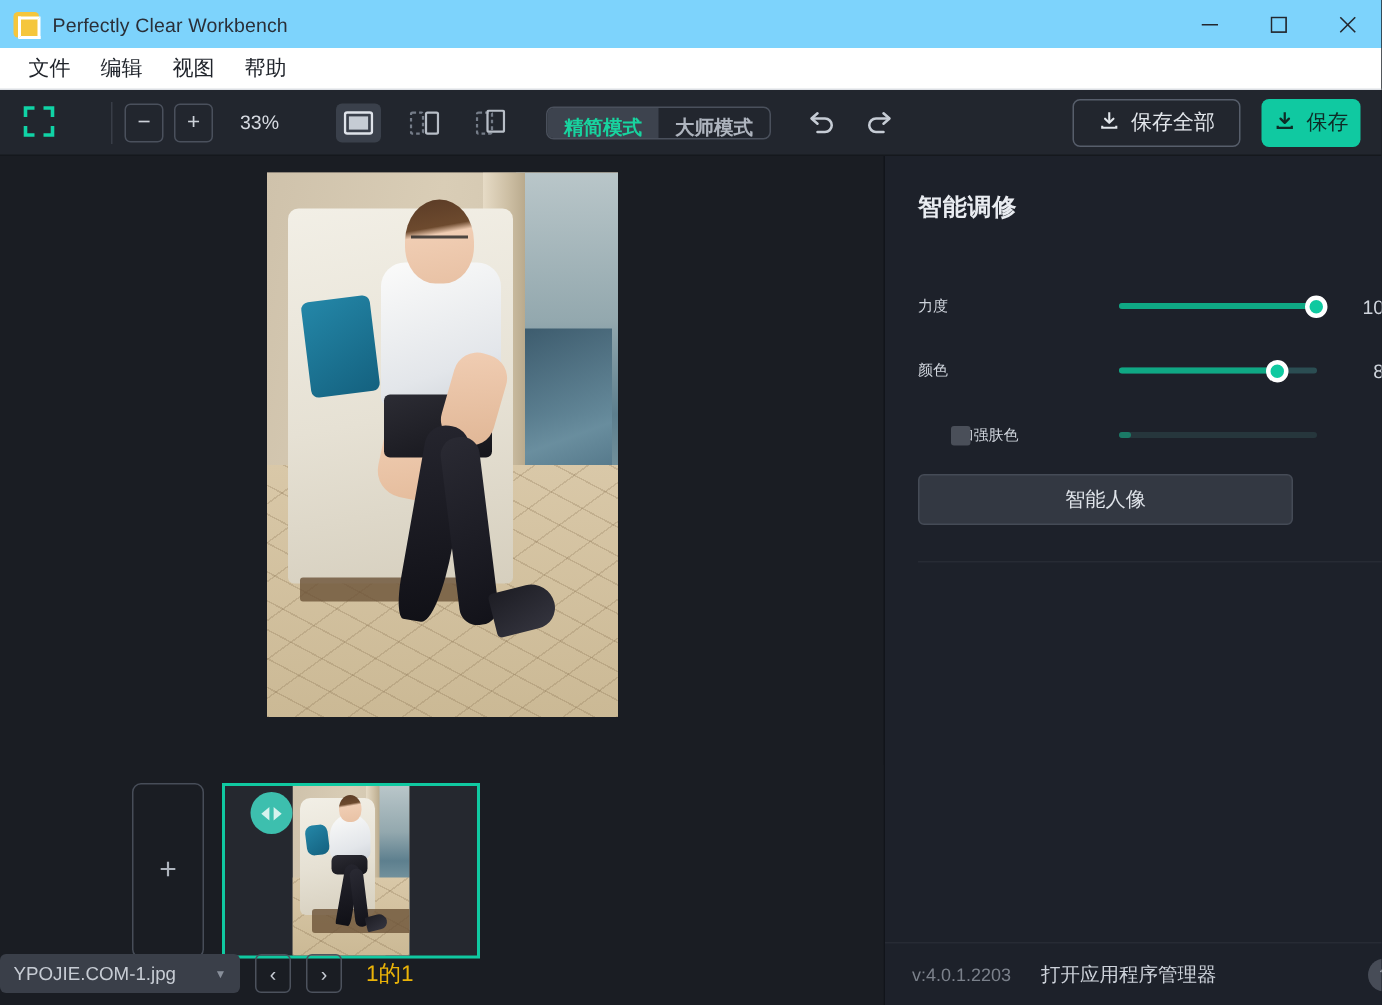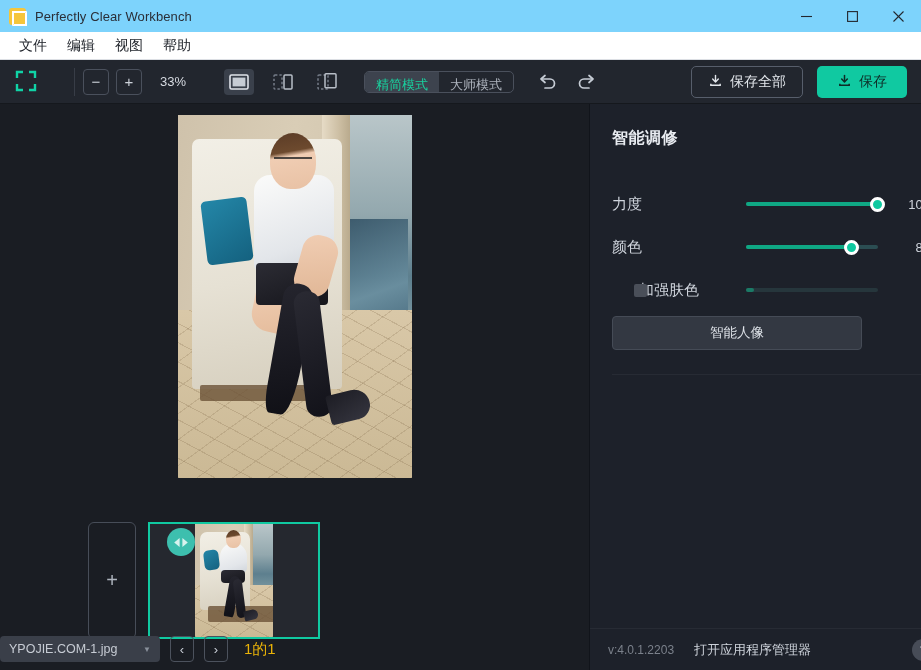--- a/index.html
+++ b/index.html
@@ -74,37 +74,37 @@
   }
   .zoom-pct { font-size: 13px; color: #d6dae1; margin-left: 11px; width: 34px; }
   .view-modes { display: flex; align-items: center; gap: 14px; margin-left: 30px; }
   .vm {
     width: 30px; height: 26px; border-radius: 4px;
     display: flex; align-items: center; justify-content: center;
   }
   .vm.active { background: #3a404b; }
   .mode-toggle {
     display: flex; margin-left: 22px;
-    border: 1px solid #4a505c; border-radius: 5px; overflow: hidden; height: 22px;
+    border: 1px solid #4a505c; border-radius: 5px; overflow: hidden; height: 22px; font-weight: bold;
   }
   .mode-btn {
     padding: 0 11px; height: 26px; display: flex; align-items: center;
     font-size: 13px; color: #aeb4be; background: transparent;
   }
   .mode-btn.active { background: #3d434e; color: #18d39f; }
   .hist-group { display: flex; align-items: center; gap: 18px; margin-left: 22px; }
   .hist-btn { width: 22px; height: 22px; color: #c3c9d2; display:flex; align-items:center; justify-content:center;}
   .save-group { margin-left: auto; display: flex; gap: 14px; }
   .btn-outline {
     height: 32px; padding: 0 16px; border: 1px solid #575e6b; border-radius: 5px;
     display: flex; align-items: center; gap: 7px;
     color: #e2e6eb; font-size: 14px; background: transparent;
   }
   .btn-primary {
-    height: 32px; padding: 0 20px; border-radius: 5px;
+    height: 32px; padding: 0 8px; border-radius: 5px;
     display: flex; align-items: center; gap: 7px;
     color: #0e2b26; font-size: 14px; background: #10c9a1; border: none;
   }
 
   
   .body-row { flex: 1 1 auto; display: flex; min-height: 0; }
 
   
   .workspace {
     width: 590px; flex: 0 0 590px;
@@ -267,21 +267,21 @@
     position: relative;
   }
   .panel-section { padding: 24px 22px 0 22px; }
   .panel-title {
     font-size: 16px; color: #e9ecf1; font-weight: 600; letter-spacing: .5px;
     margin-bottom: 38px;
   }
   .slider-row {
     display: flex; align-items: center; height: 34px; margin-bottom: 9px;
   }
-  .sl-label { font-size: 15px; color: #cfd4dc; width: 134px; }
+  .sl-label { font-size: 10px; color: #cfd4dc; width: 134px; }
   .sl-label.indent { padding-left: 27px; width: 134px; }
   .sl-check {
     width: 13px; height: 13px; border-radius: 2px; background: #4a4f59;
     position: absolute; left: 22px;
   }
   .sl-track-wrap { position: relative; width: 132px; height: 20px; display: flex; align-items: center; }
   .sl-track { width: 100%; height: 4px; border-radius: 2px; background: #2b4d52; }
   .sl-fill { position: absolute; left: 0; height: 4px; border-radius: 2px; background: #0fa884; }
   .sl-knob {
     position: absolute; width: 15px; height: 15px; border-radius: 50%;

